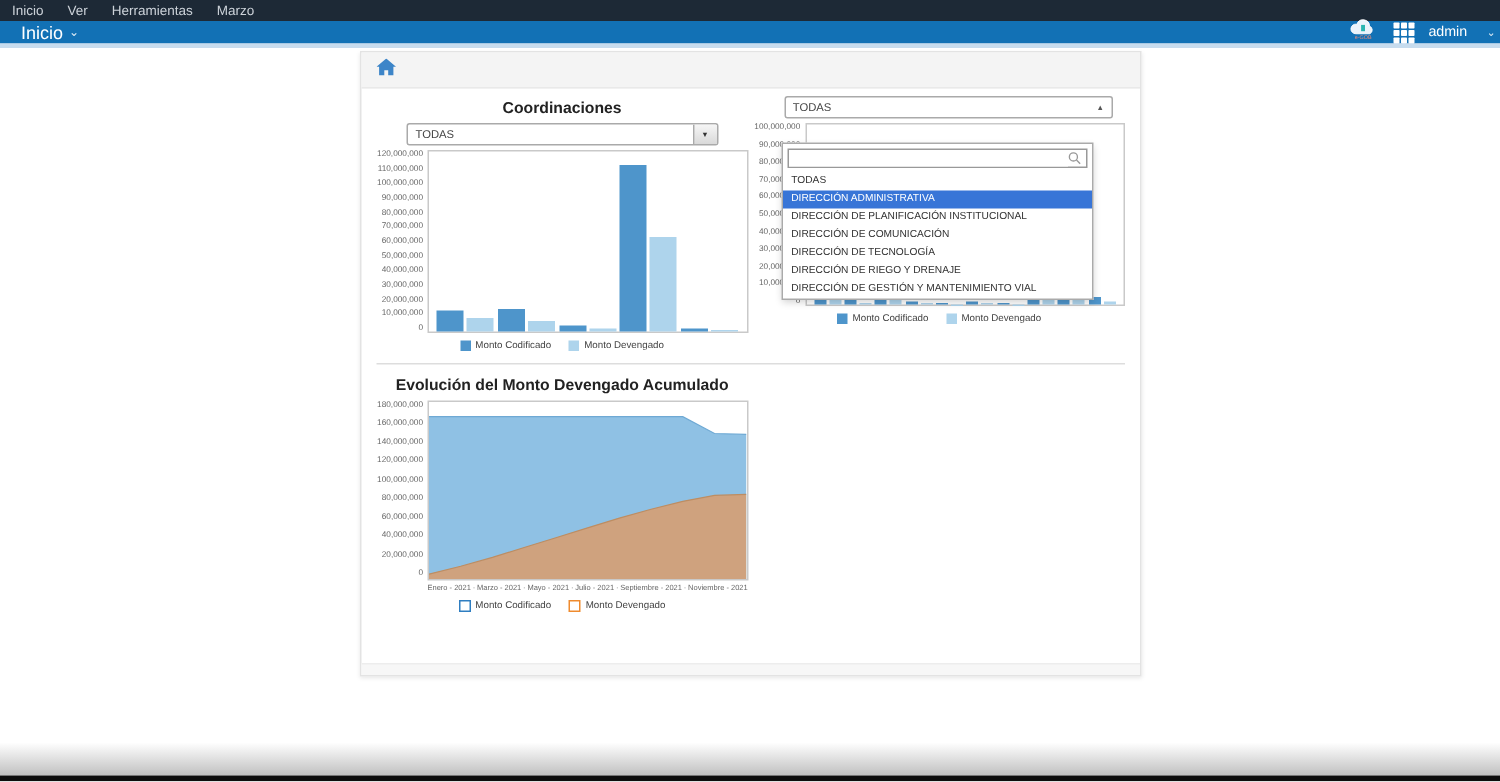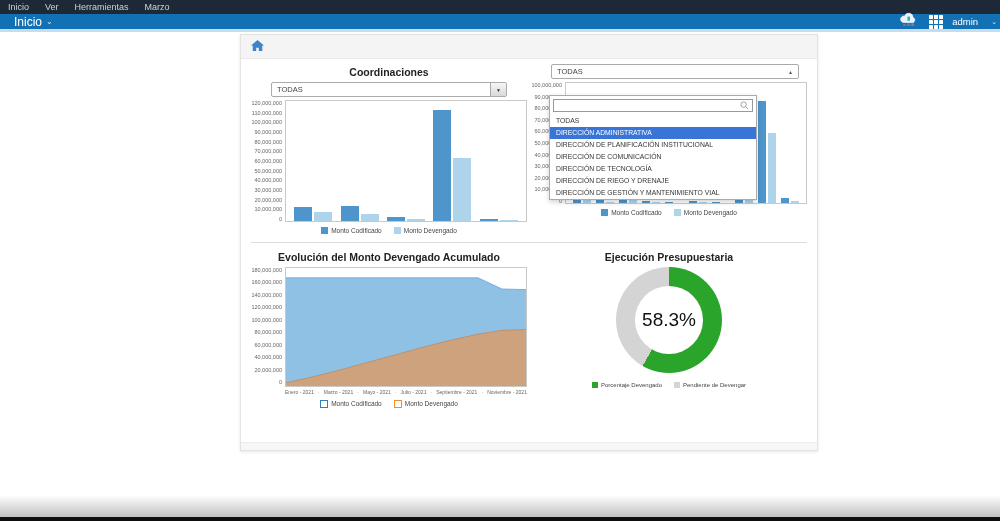--- a/index.html
+++ b/index.html
@@ -13,21 +13,21 @@
   .appbar-title{font-size:12px;display:flex;align-items:center;gap:4px;}
   .appbar-title .chev{font-size:8px;opacity:.85;}
   .appbar-right{display:flex;align-items:center;gap:9px;}
   .grid-icon{display:grid;grid-template-columns:repeat(3,4px);grid-auto-rows:4px;gap:1px;}
   .grid-icon div{background:#fff;border-radius:.5px;}
   .user{font-size:9.5px;display:flex;align-items:center;gap:13px;}
   .user .chev{font-size:7px;opacity:.85;}
   .substrip{height:3px;background:#c7dcee;}
 
   
-  .card{margin:2px 0 0 240px;width:578px;height:417px;background:#fff;border:1px solid #e3e3e3;box-shadow:0 1px 3px rgba(0,0,0,.10);display:flex;flex-direction:column;box-sizing:border-box;justify-content:flex-end;}
+  .card{margin:2px 0 0 240px;width:521px;height:417px;background:#fff;border:1px solid #e3e3e3;box-shadow:0 1px 3px rgba(0,0,0,.10);display:flex;flex-direction:column;box-sizing:border-box;justify-content:flex-end;}
   .card-header{height:23px;background:#f4f4f4;border-bottom:1px solid #e9e9e9;display:flex;align-items:center;padding-left:10px;flex:0 0 auto;}
   .card-body{flex:1;padding:5px 8px 0;position:relative;}
   .card-footer{flex:0 0 auto;height:7px;background:#f7f7f7;border-top:1px solid #ededed;}
 
   .row{display:flex;}
   .chart-panel{width:50%;box-sizing:border-box;padding:0 2px;}
   .rel{position:relative;}
   .chart-title{font-size:10.5px;font-weight:bold;text-align:center;color:#222;margin:2px 0 4px;height:12px;line-height:12px;}
 
   
@@ -333,39 +333,20 @@
                 <span class="sq outline" style="border-color: rgb(47, 126, 193);"></span>
                 <span>Monto Codificado</span>
               </span>
               <span class="legend-item">
                 <span class="sq outline" style="border-color: rgb(239, 139, 47);"></span>
                 <span>Monto Devengado</span>
               </span>
             </div>
         </div>
 
-        <div class="chart-panel" id="chart-ejecucion">
-          <div class="chart-title">Ejecución Presupuestaria</div>
-          <div class="donut-wrap">
-            <div class="donut" id="donut-ring" style="background: conic-gradient(rgb(43, 164, 43) 0deg, rgb(43, 164, 43) 209.88deg, rgb(212, 212, 212) 209.88deg, rgb(212, 212, 212) 360deg);">
-              <div class="hole"></div>
-              <div class="donut-label">58.3%</div>
-            </div>
-          </div>
-          <div class="legend" id="donut-legend">
-              <span class="legend-item">
-                <span class="sq small" style="background: rgb(43, 164, 43);"></span>
-                <span>Porcentaje Devengado</span>
-              </span>
-              <span class="legend-item">
-                <span class="sq small" style="background: rgb(212, 212, 212);"></span>
-                <span>Pendiente de Devengar</span>
-              </span>
-            </div>
-        </div>
       </div>
 
     </div>
     <div class="card-footer"></div>
   </div>
 
   <div class="bottom-fade"></div>
   <div class="bottom-bar"></div>
 </div>
 

